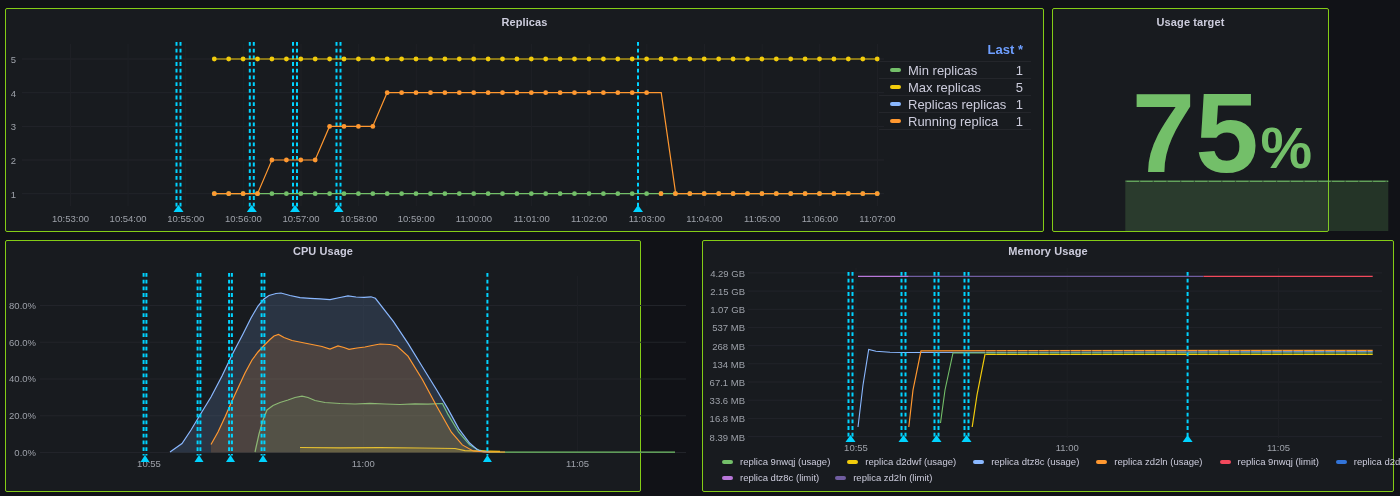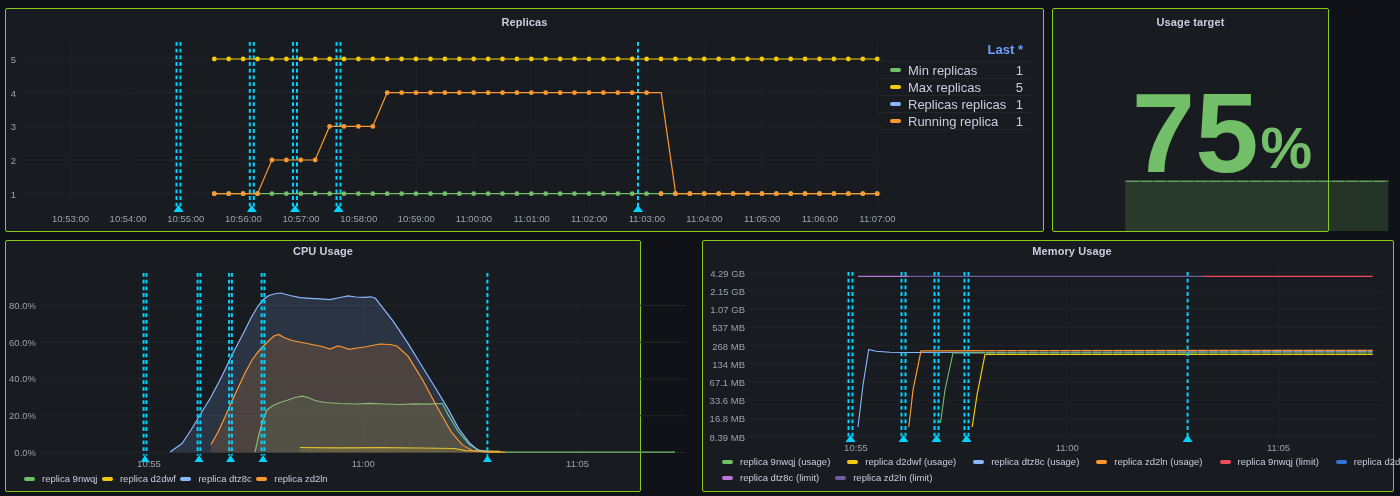--- a/index.html
+++ b/index.html
@@ -329,29 +329,23 @@
       <line x1="487.4" y1="273" x2="487.4" y2="455.5"></line>
     </g>
     <g fill="#00d3ff">
       <path d="M145 455 l-4.5 7 h9 z"></path>
       <path d="M199 455 l-4.5 7 h9 z"></path>
       <path d="M230.5 455 l-4.5 7 h9 z"></path>
       <path d="M263 455 l-4.5 7 h9 z"></path>
       <path d="M487.4 455 l-4.5 7 h9 z"></path>
     </g>
   </svg>
-  <div style="position:absolute;left:18px;bottom:7px;display:flex;gap:4.5px;font-size:9.5px;color:#ccccdc;align-items:center;white-space:nowrap;">
-    <span style="display:flex;align-items:center;"><span style="width:11px;height:4px;border-radius:2px;background:#73bf69;margin-right:7px;"></span>replica 9nwqj</span>
-    <span style="display:flex;align-items:center;"><span style="width:11px;height:4px;border-radius:2px;background:#f2cc0c;margin-right:7px;"></span>replica d2dwf</span>
-    <span style="display:flex;align-items:center;"><span style="width:11px;height:4px;border-radius:2px;background:#8ab8ff;margin-right:7px;"></span>replica dtz8c</span>
-    <span style="display:flex;align-items:center;"><span style="width:11px;height:4px;border-radius:2px;background:#ff9830;margin-right:7px;"></span>replica zd2ln</span>
-  </div>
 </div>
 
-<div class="panel" style="left:702px;top:240px;width:692px;height:252px;padding-left:24px;">
+<div class="panel" style="left:702px;top:240px;width:692px;height:252px;">
   <div class="ptitle" style="top:4px;">Memory Usage</div>
   <svg width="690" height="250" viewBox="703 241 690 250" fill="none">
     <g stroke="#22242a" stroke-width="1">
       <line x1="748" y1="272.9" x2="1382" y2="272.9"></line>
       <line x1="748" y1="291.1" x2="1382" y2="291.1"></line>
       <line x1="748" y1="309.3" x2="1382" y2="309.3"></line>
       <line x1="748" y1="327.4" x2="1382" y2="327.4"></line>
       <line x1="748" y1="345.6" x2="1382" y2="345.6"></line>
       <line x1="748" y1="363.8" x2="1382" y2="363.8"></line>
       <line x1="748" y1="382" x2="1382" y2="382"></line>

